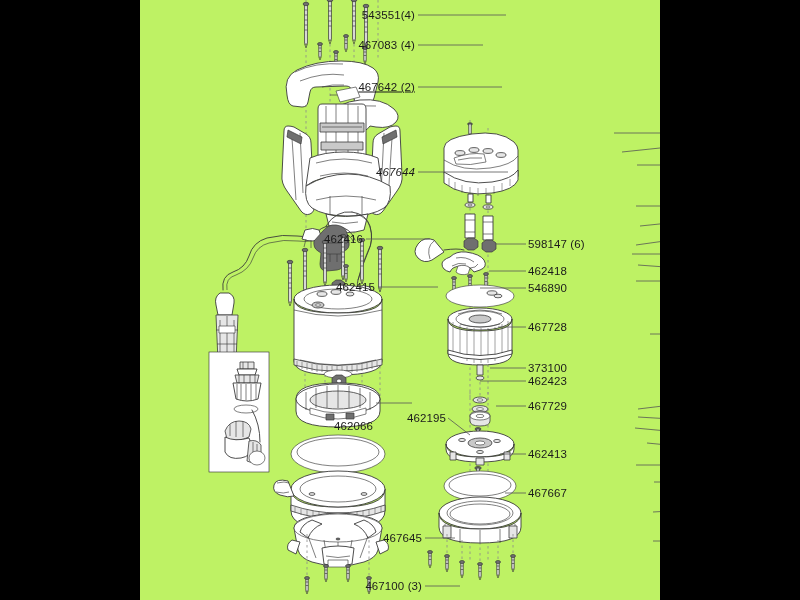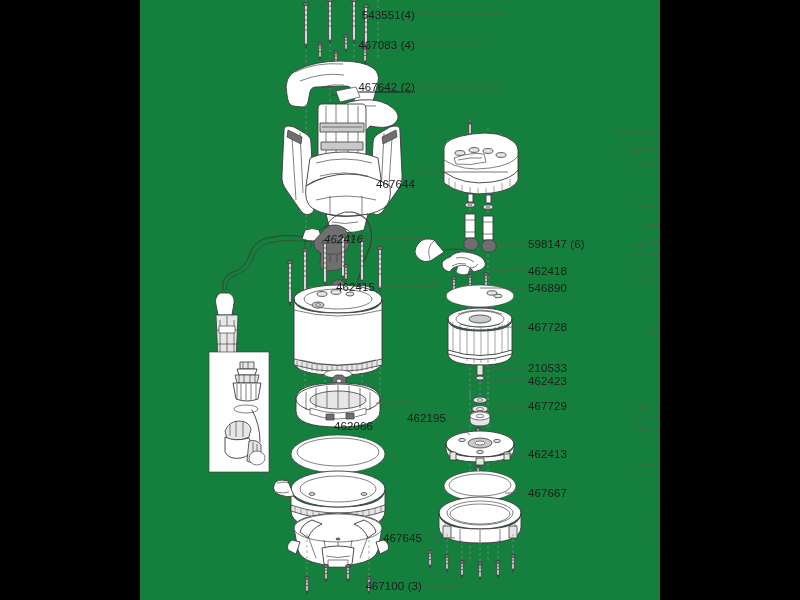--- a/index.html
+++ b/index.html
@@ -4,21 +4,21 @@
 <title>Exploded Parts Diagram</title>
 <style>
   html,body{margin:0;padding:0;background:#000;}
   body{
     width:800px;height:600px;overflow:hidden;
     font-family:"Liberation Sans", sans-serif;
   }
   #stage{position:relative;width:800px;height:600px;background:#000;}
   #canvas{
     position:absolute;left:140px;top:0;width:520px;height:600px;
-    background:#15803d;overflow:hidden;
+    background:#bef264;overflow:hidden;
   }
   #svgroot{position:absolute;left:0;top:0;width:520px;height:600px;}
 
   
   .lbl{
     position:absolute;
     font-family:"Liberation Sans", sans-serif;
     font-size:11.5px;
     color:#1b1b1b;
     white-space:nowrap;
@@ -441,32 +441,32 @@
           <path d="M548 482 L514 482" class="lead"></path>
           <path d="M548 510 L513 512" class="lead"></path>
           <path d="M548 541 L513 541" class="lead"></path>
         </g>
     </svg>
 
     <div id="labels">
         <div class="lbl r" style="left: 275px; top: 15px;">543551(4)</div>
         <div class="lbl r" style="left: 275px; top: 45px;">467083 (4)</div>
         <div class="lbl r" style="left: 275px; top: 87px; text-decoration: underline;">467642 (2)</div>
-        <div class="lbl r" style="left: 275px; top: 184px;">467644</div>
-        <div class="lbl r" style="left: 223px; top: 239px; font-style: italic;">462416</div>
+        <div class="lbl r" style="left: 275px; top: 172px; font-style: italic;">467644</div>
+        <div class="lbl r" style="left: 223px; top: 239px;">462416</div>
         <div class="lbl r" style="left: 235px; top: 287px;">462415</div>
         <div class="lbl r" style="left: 233px; top: 426px;">462066</div>
         <div class="lbl r" style="left: 306px; top: 418px;">462195</div>
         <div class="lbl r" style="left: 282px; top: 538px;">467645</div>
         <div class="lbl r" style="left: 282px; top: 586px;">467100 (3)</div>
         <div class="lbl l" style="left: 388px; top: 244px;">598147 (6)</div>
         <div class="lbl l" style="left: 388px; top: 271px;">462418</div>
         <div class="lbl l" style="left: 388px; top: 288px;">546890</div>
         <div class="lbl l" style="left: 388px; top: 327px;">467728</div>
-        <div class="lbl l" style="left: 388px; top: 368px;">210533</div>
+        <div class="lbl l" style="left: 388px; top: 368px;">373100</div>
         <div class="lbl l" style="left: 388px; top: 381px;">462423</div>
         <div class="lbl l" style="left: 388px; top: 406px;">467729</div>
         <div class="lbl l" style="left: 388px; top: 454px;">462413</div>
         <div class="lbl l" style="left: 388px; top: 493px;">467667</div>
       </div>
 
   </div>
 </div>
 
 </body></html>

